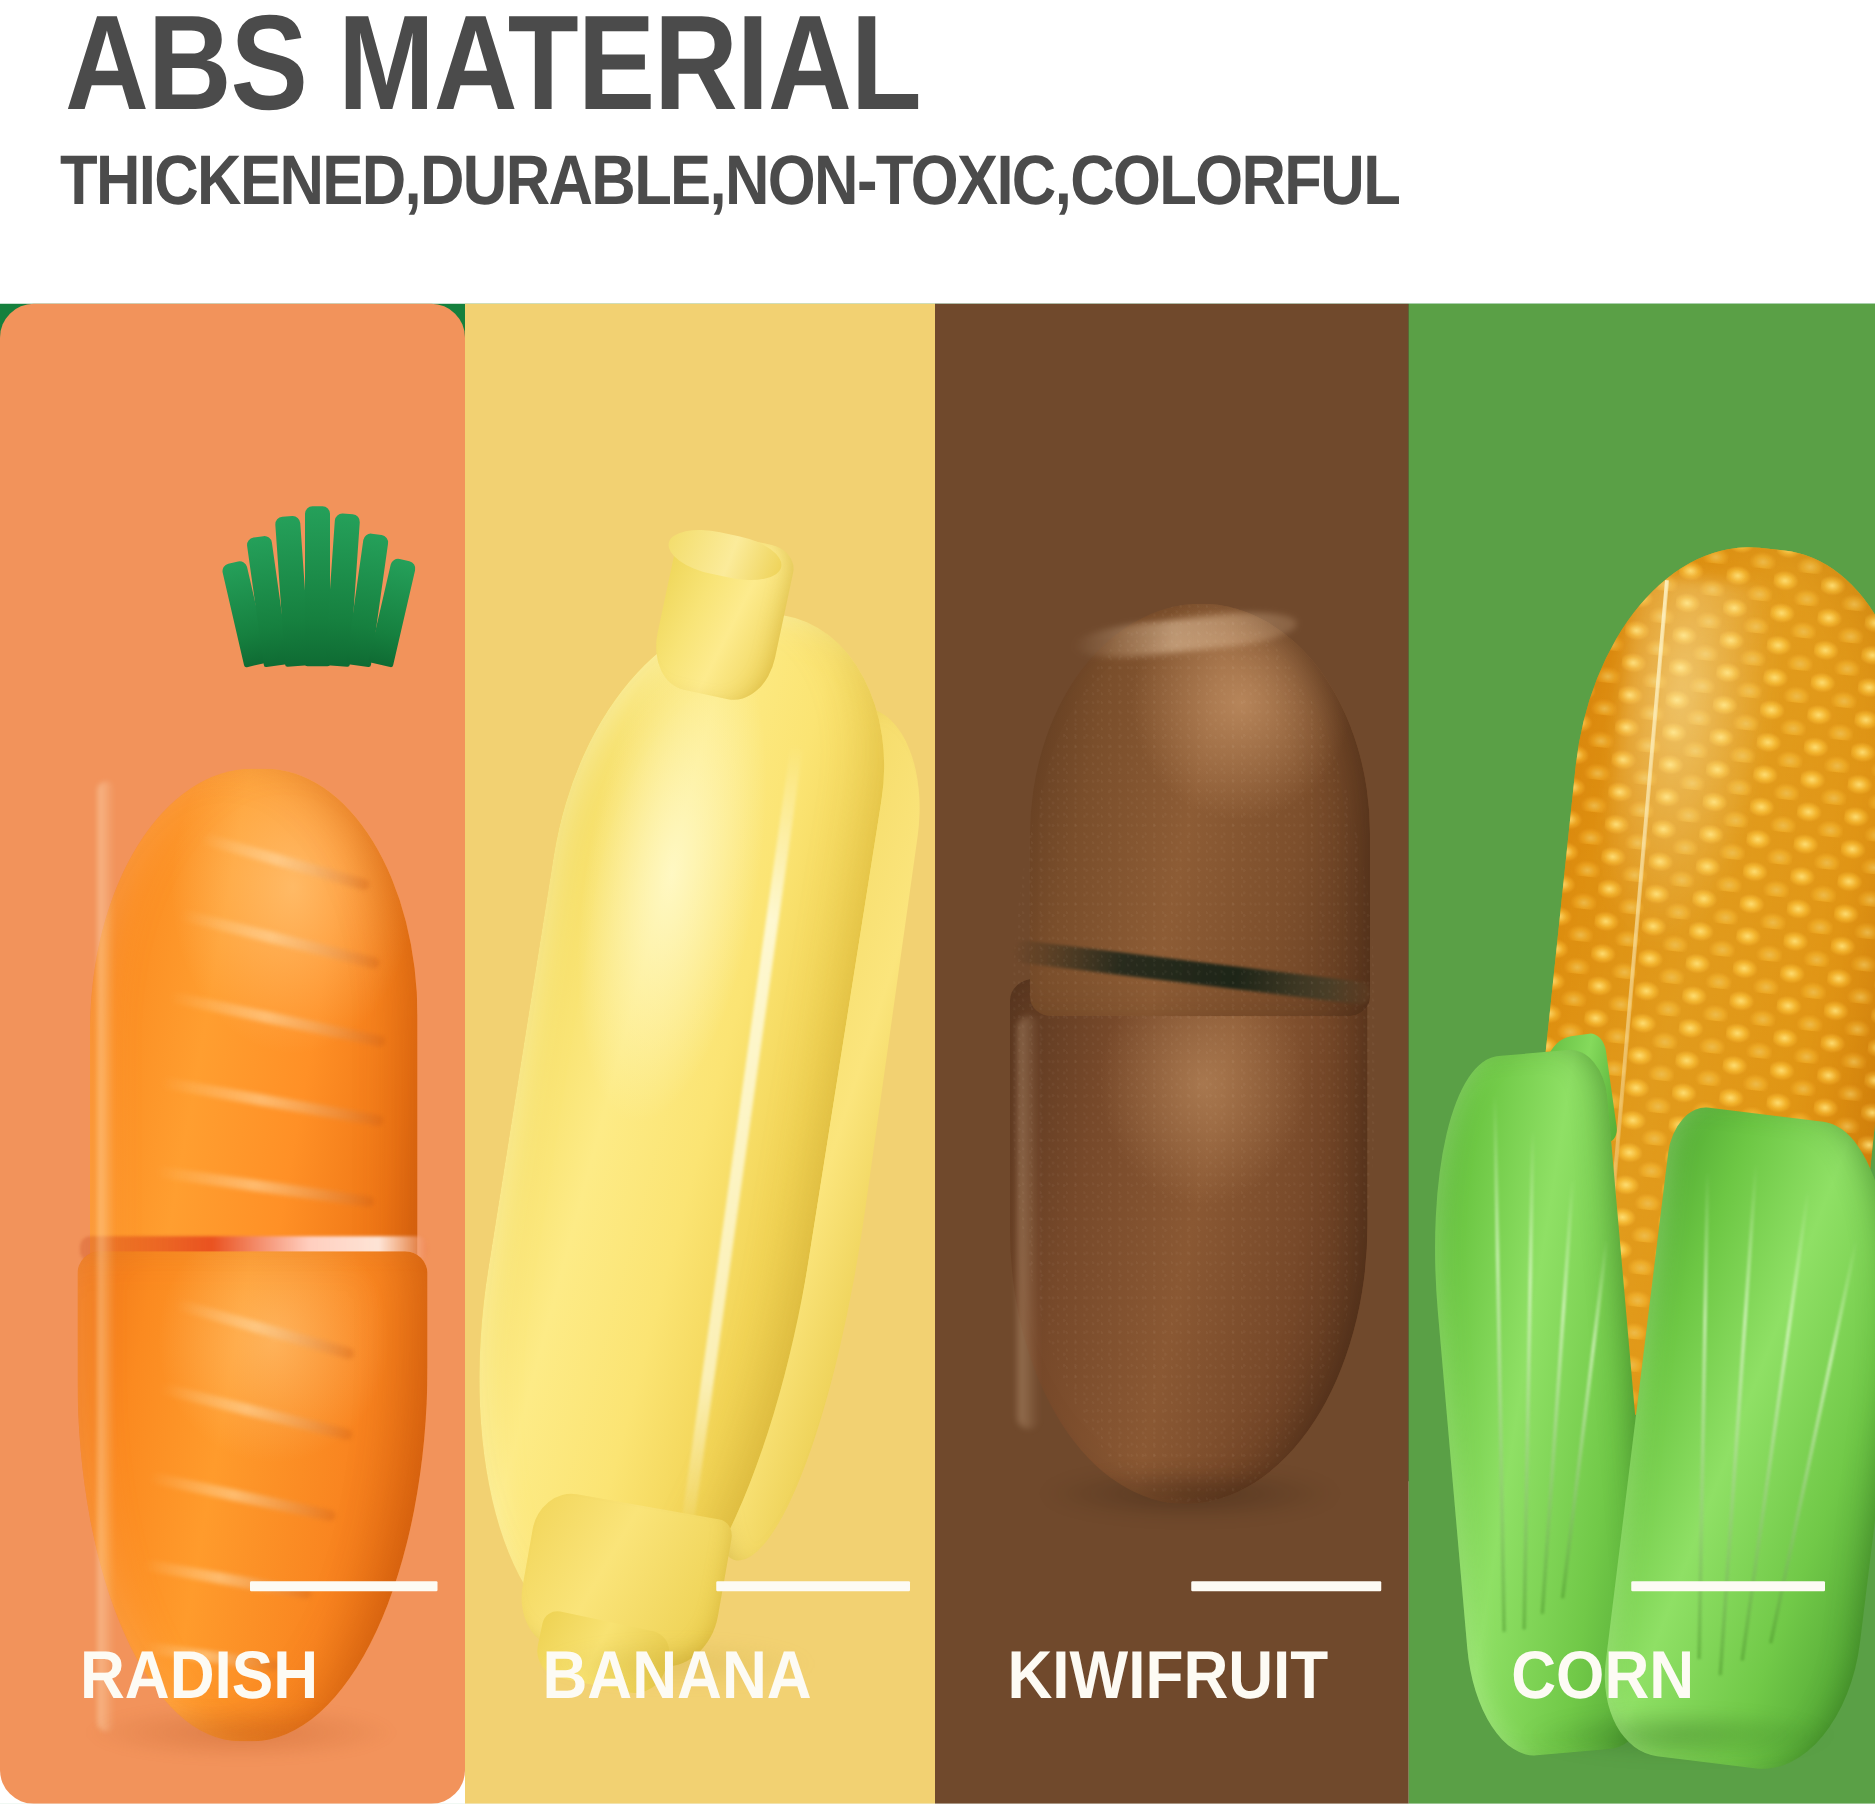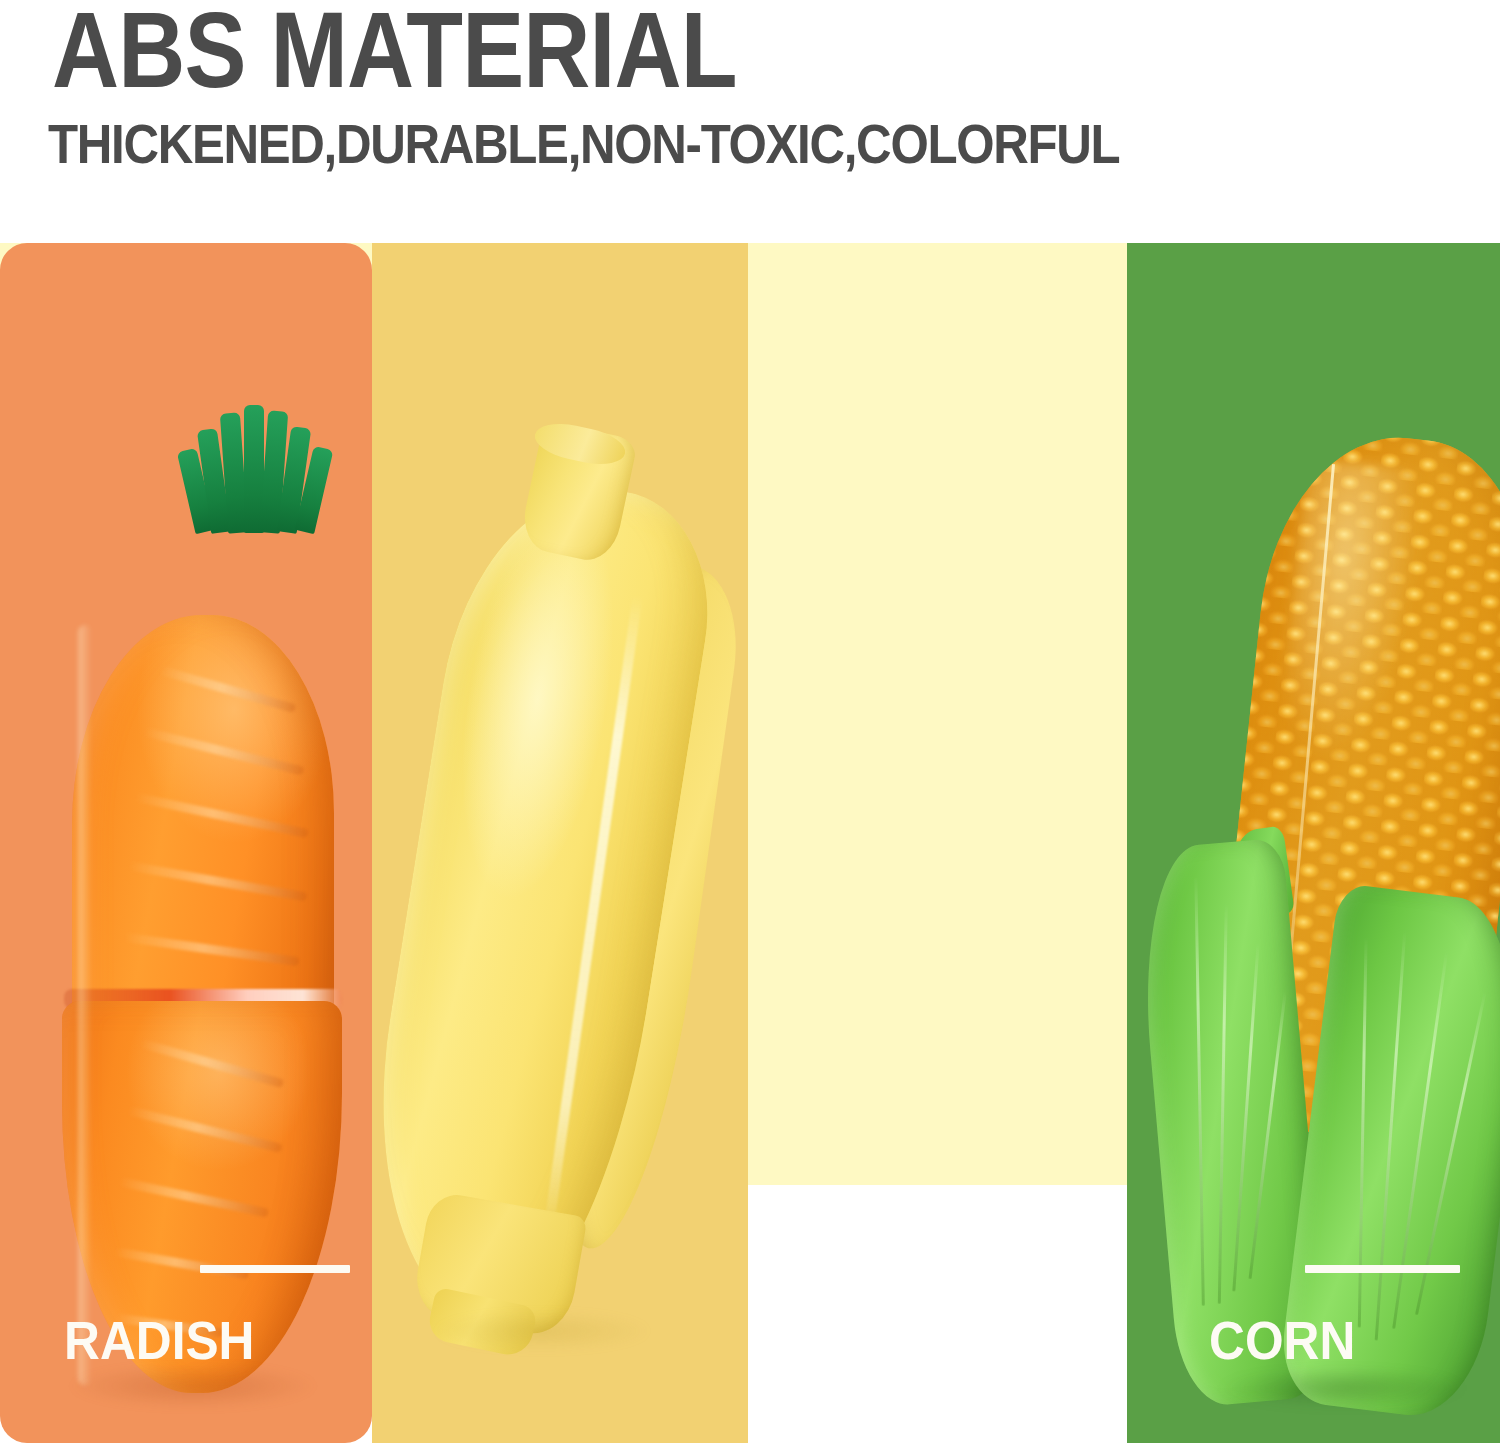--- a/index.html
+++ b/index.html
@@ -2,21 +2,21 @@
 <html><head>
 <meta charset="utf-8">
 <style>
   * { margin:0; padding:0; box-sizing:border-box; }
   html, body { width:1500px; height:1443px; }
   body {
     font-family:"Liberation Sans", sans-serif;
     background:#ffffff;
     overflow:hidden;
   }
-  #stage { position:relative; width:1500px; height:1185px; background:#fef9c3; }
+  #stage { position:relative; width:1500px; height:1185px; background:#15803d; }
 
   
   .header { position:absolute; left:0; top:0; width:1500px; height:243px; background:#ffffff; }
   .h-title {
     position:absolute; left:52px; top:-4px;
     font-size:108px; line-height:108px;
     font-weight:700; color:#4b4b4b;
     letter-spacing:-1px;
     transform:scaleX(0.86); transform-origin:left top;
     white-space:nowrap;
@@ -349,22 +349,41 @@
         <div class="banana-flesh-core"></div>
         <div class="banana-body"></div>
         <div class="banana-seam"></div>
         <div class="banana-stem"></div>
         <div class="banana-stem-top"></div>
         <div class="banana-tip-inner"></div>
         <div class="banana-tip-flap"></div>
         <div class="banana-tip-cap"></div>
         <div class="banana-shadow"></div>
       </div>
+      <div class="cap">
+        <div class="cap-dash" style="background: rgb(253, 251, 244);"></div>
+        <div class="cap-label" style="color: rgb(253, 251, 244);">BANANA</div>
+      </div>
     </div>
 
+    <div class="panel p2" style="background:#70492c;">
+      <div class="kiwi-wrap">
+        <div class="kiwi-bottom"></div>
+        <div class="kiwi-top"></div>
+        <div class="kiwi-seam"></div>
+        <div class="kiwi-hl"></div>
+        <div class="kiwi-edge-l"></div>
+        <div class="kiwi-fuzz"></div>
+        <div class="kiwi-shadow"></div>
+      </div>
+      <div class="cap">
+        <div class="cap-dash" style="background: rgb(253, 251, 244);"></div>
+        <div class="cap-label" style="color: rgb(253, 251, 244);">KIWIFRUIT</div>
+      </div>
+    </div>
 
     <div class="panel p3" style="background:#5aa046;">
       <div class="corn-wrap">
         <div class="cob">
           <div class="kernels"></div>
           <div class="cob-hl"></div>
         </div>
         <div class="cob-silk"></div>
         <div class="husk-tip"></div>
         <div class="husk husk-l">

